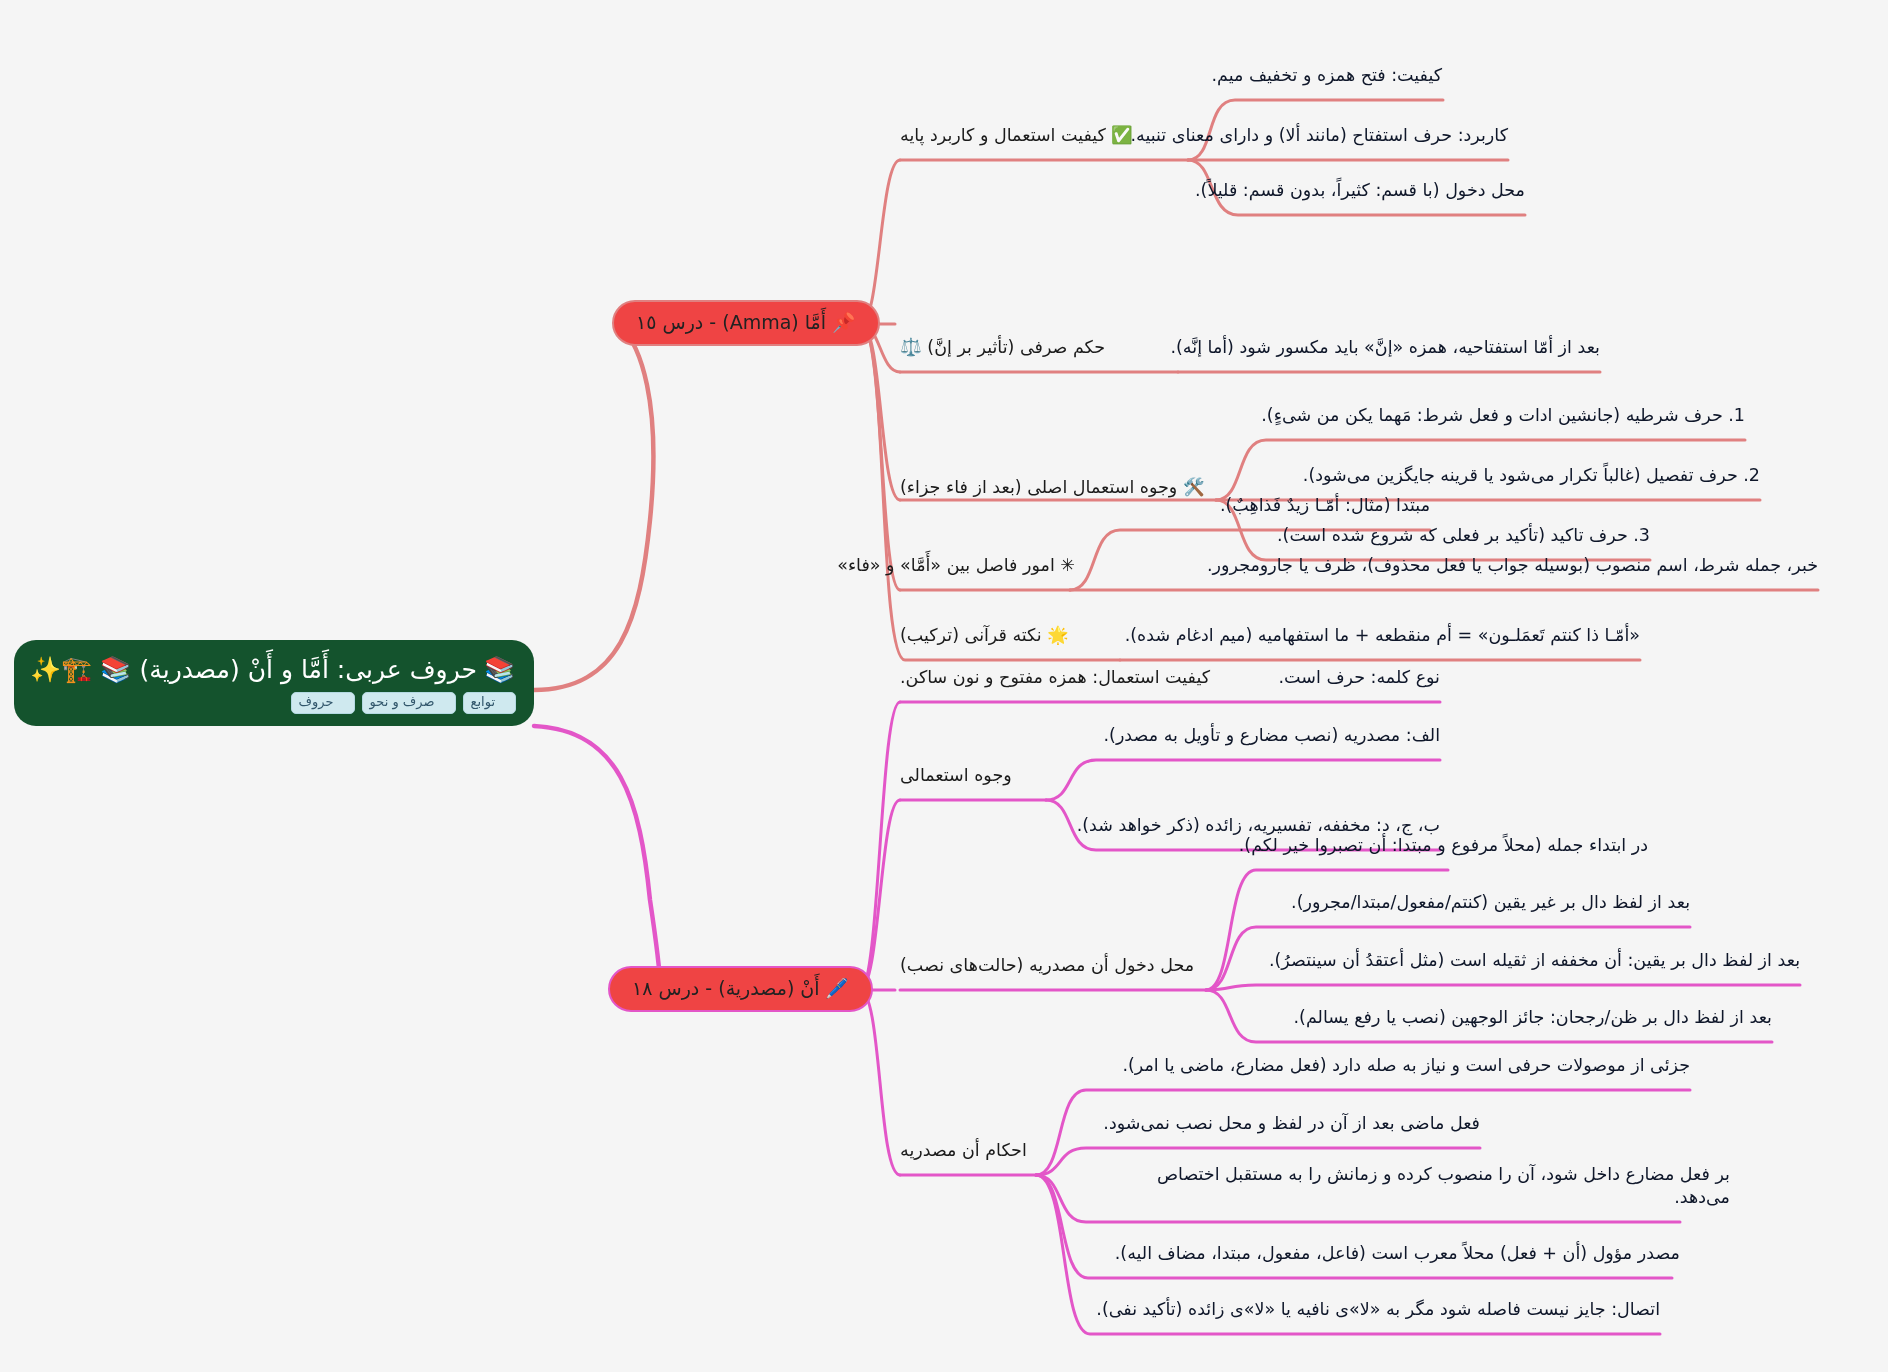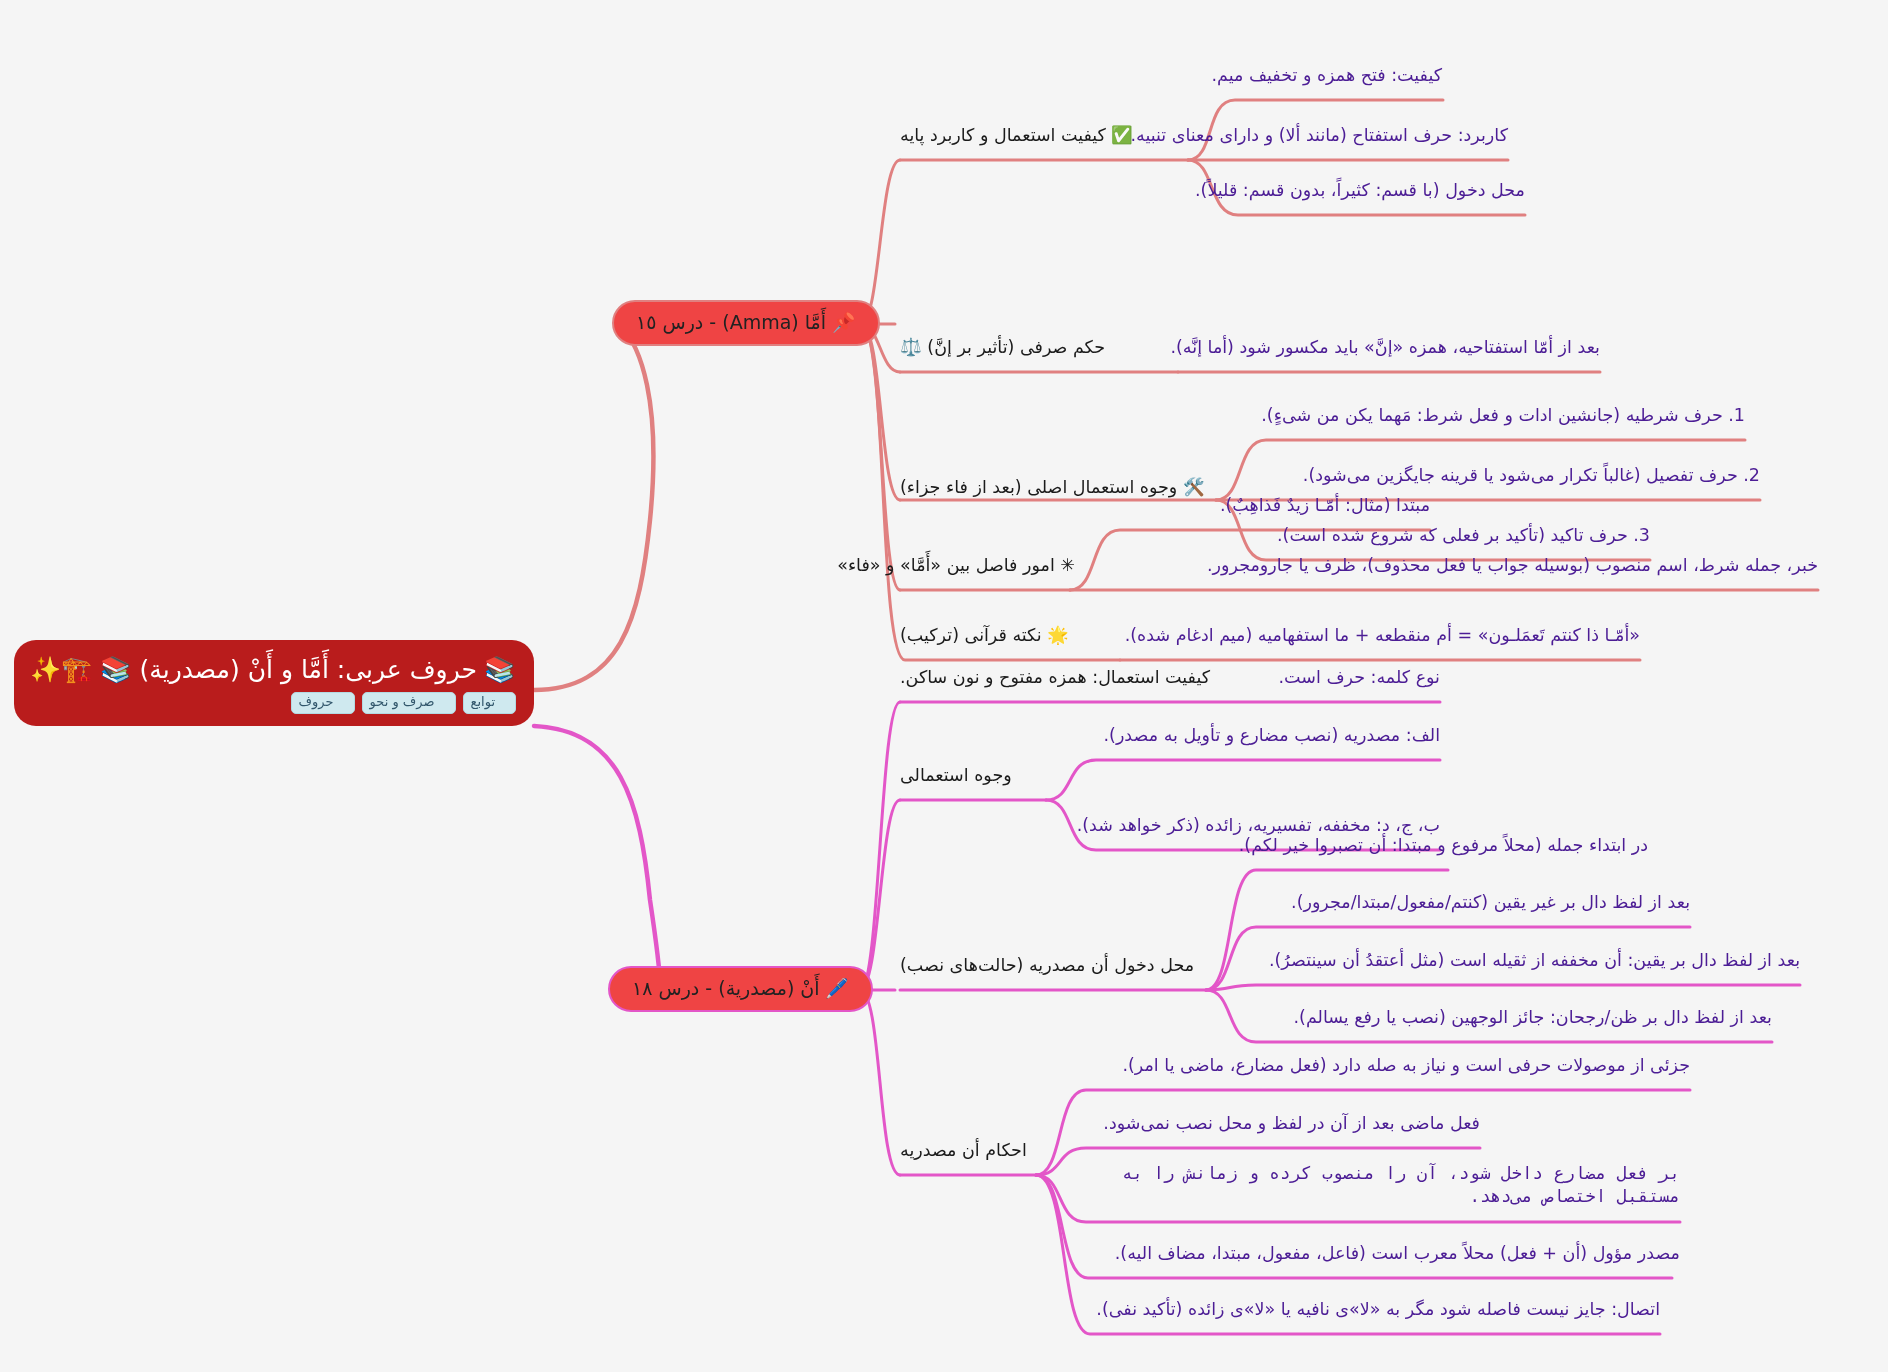--- a/index.html
+++ b/index.html
@@ -12,21 +12,21 @@
   }
   #canvas{position:absolute;inset:0;width:1888px;height:1372px;}
   svg.wires{position:absolute;left:0;top:0;width:1888px;height:1372px;pointer-events:none;}
 
   
   .root{
     position:absolute;
     left:14px;top:640px;
     width:520px;
     box-sizing:border-box;
-    background:#b91c1c;
+    background:#14532d;
     border-radius:22px;
     padding:14px 18px 12px 18px;
     display:flex;flex-direction:column;align-items:flex-start;
     gap:7px;
   }
   .root-title{
     color:#ffffff;
     font-size:25px;
     line-height:1.25;
     direction:rtl;
@@ -73,21 +73,21 @@
     white-space:nowrap;
   }
 
   
   .leaf{
     position:absolute;
     direction:rtl;
     text-align:right;
     font-size:17.5px;
     line-height:1.32;
-    color:#4c1d95;
+    color:#0f172a;
     white-space:nowrap;
   }
   .leaf.wrap{white-space:normal;}
 </style>
 </head>
 <body>
 
 <div id="canvas">
 
   <svg class="wires" viewBox="0 0 1888 1372">
@@ -197,17 +197,17 @@
   <div class="leaf" style="left:1090px;top:724px;width:350px;">الف: مصدریه (نصب مضارع و تأویل به مصدر).</div>
   <div class="leaf" style="left:1090px;top:814px;width:350px;">ب، ج، د: مخففه، تفسیریه، زائده (ذکر خواهد شد).</div>
 
   <div class="leaf" style="left:1245px;top:834px;width:403px;">در ابتداء جمله (محلاً مرفوع و مبتدا: أن تصبروا خیر لکم).</div>
   <div class="leaf" style="left:1250px;top:891px;width:440px;">بعد از لفظ دال بر غیر یقین (کنتم/مفعول/مبتدا/مجرور).</div>
   <div class="leaf" style="left:1250px;top:949px;width:550px;">بعد از لفظ دال بر یقین: أن مخففه از ثقیله است (مثل أعتقدُ أن سینتصرُ).</div>
   <div class="leaf" style="left:1250px;top:1006px;width:522px;">بعد از لفظ دال بر ظن/رجحان: جائز الوجهین (نصب یا رفع یسالم).</div>
 
   <div class="leaf" style="left:1082px;top:1054px;width:608px;">جزئی از موصولات حرفی است و نیاز به صله دارد (فعل مضارع، ماضی یا امر).</div>
   <div class="leaf" style="left:1082px;top:1112px;width:398px;">فعل ماضی بعد از آن در لفظ و محل نصب نمی‌شود.</div>
-  <div class="leaf wrap" style="left:1082px;top:1163px;width:598px;font-family:Liberation Mono, monospace;">بر فعل مضارع داخل شود، آن را منصوب کرده و زمانش را به مستقبل اختصاص می‌دهد.</div>
+  <div class="leaf wrap" style="left:1132px;top:1163px;width:598px;">بر فعل مضارع داخل شود، آن را منصوب کرده و زمانش را به مستقبل اختصاص می‌دهد.</div>
   <div class="leaf" style="left:1082px;top:1242px;width:598px;">مصدر مؤول (أن + فعل) محلاً معرب است (فاعل، مفعول، مبتدا، مضاف الیه).</div>
   <div class="leaf" style="left:1082px;top:1298px;width:578px;">اتصال: جایز نیست فاصله شود مگر به «لا»ی نافیه یا «لا»ی زائده (تأکید نفی).</div>
 
 </div>
 
 </body></html>

